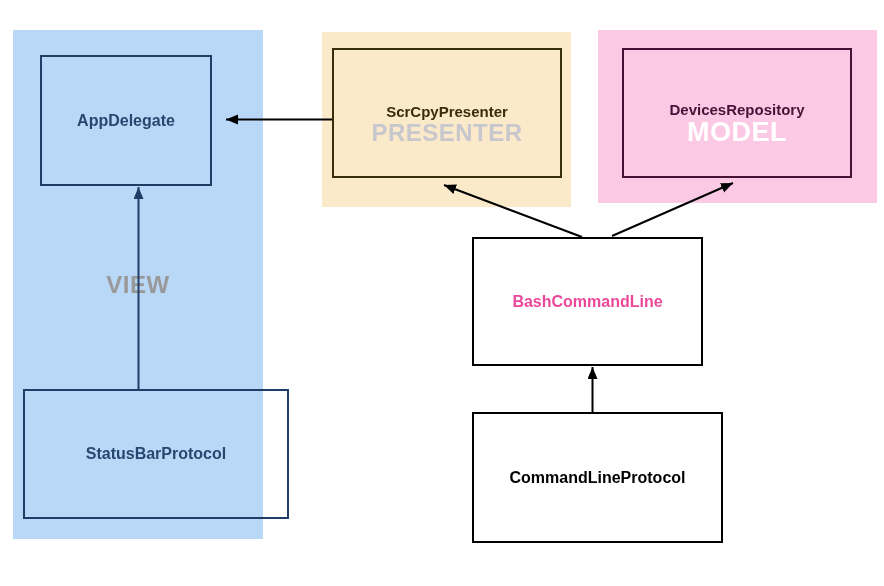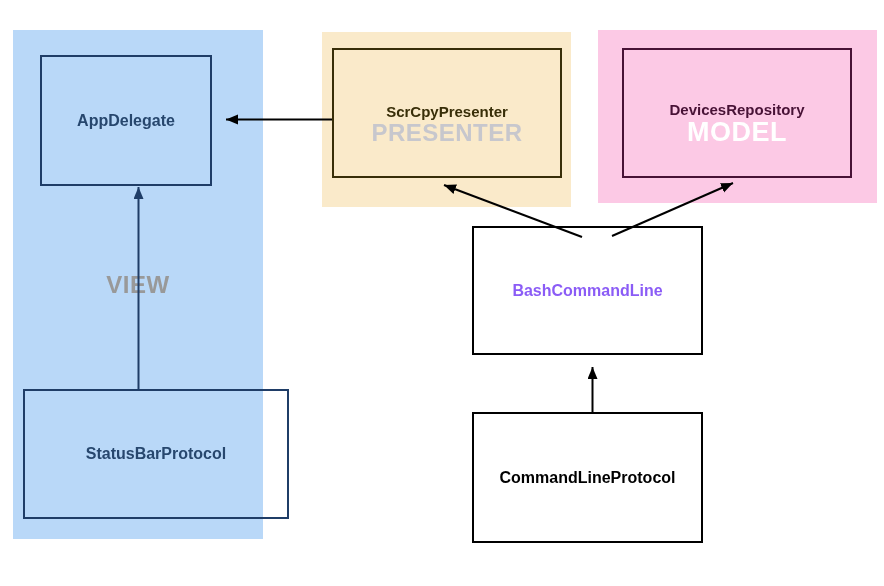--- a/index.html
+++ b/index.html
@@ -44,26 +44,26 @@
   }
   .node-presenter {
     left: 332px; top: 48px; width: 230px; height: 130px;
     border: 2px solid #382E08; color: #382E08;
   }
   .node-model {
     left: 622px; top: 48px; width: 230px; height: 130px;
     border: 2px solid #481236; color: #481236;
   }
   .node-bash {
-    left: 472px; top: 226px; width: 231px; height: 129px;
-    border: 2px solid #000000; background: #FFFFFF; color: #8b5cf6;
+    left: 472px; top: 237px; width: 231px; height: 129px;
+    border: 2px solid #000000; background: #FFFFFF; color: #ec4899;
     font-size: 16px; font-weight: bold;
   }
   .node-clp {
-    left: 472px; top: 412px; width: 231px; height: 131px;
+    left: 472px; top: 412px; width: 251px; height: 131px;
     border: 2px solid #000000; background: #FFFFFF; color: #000000;
     font-size: 16px; font-weight: bold;
   }
   .label-stack {
     display: flex;
     flex-direction: column;
     align-items: center;
     line-height: 1.1;
     transform: translateY(12px);
   }

